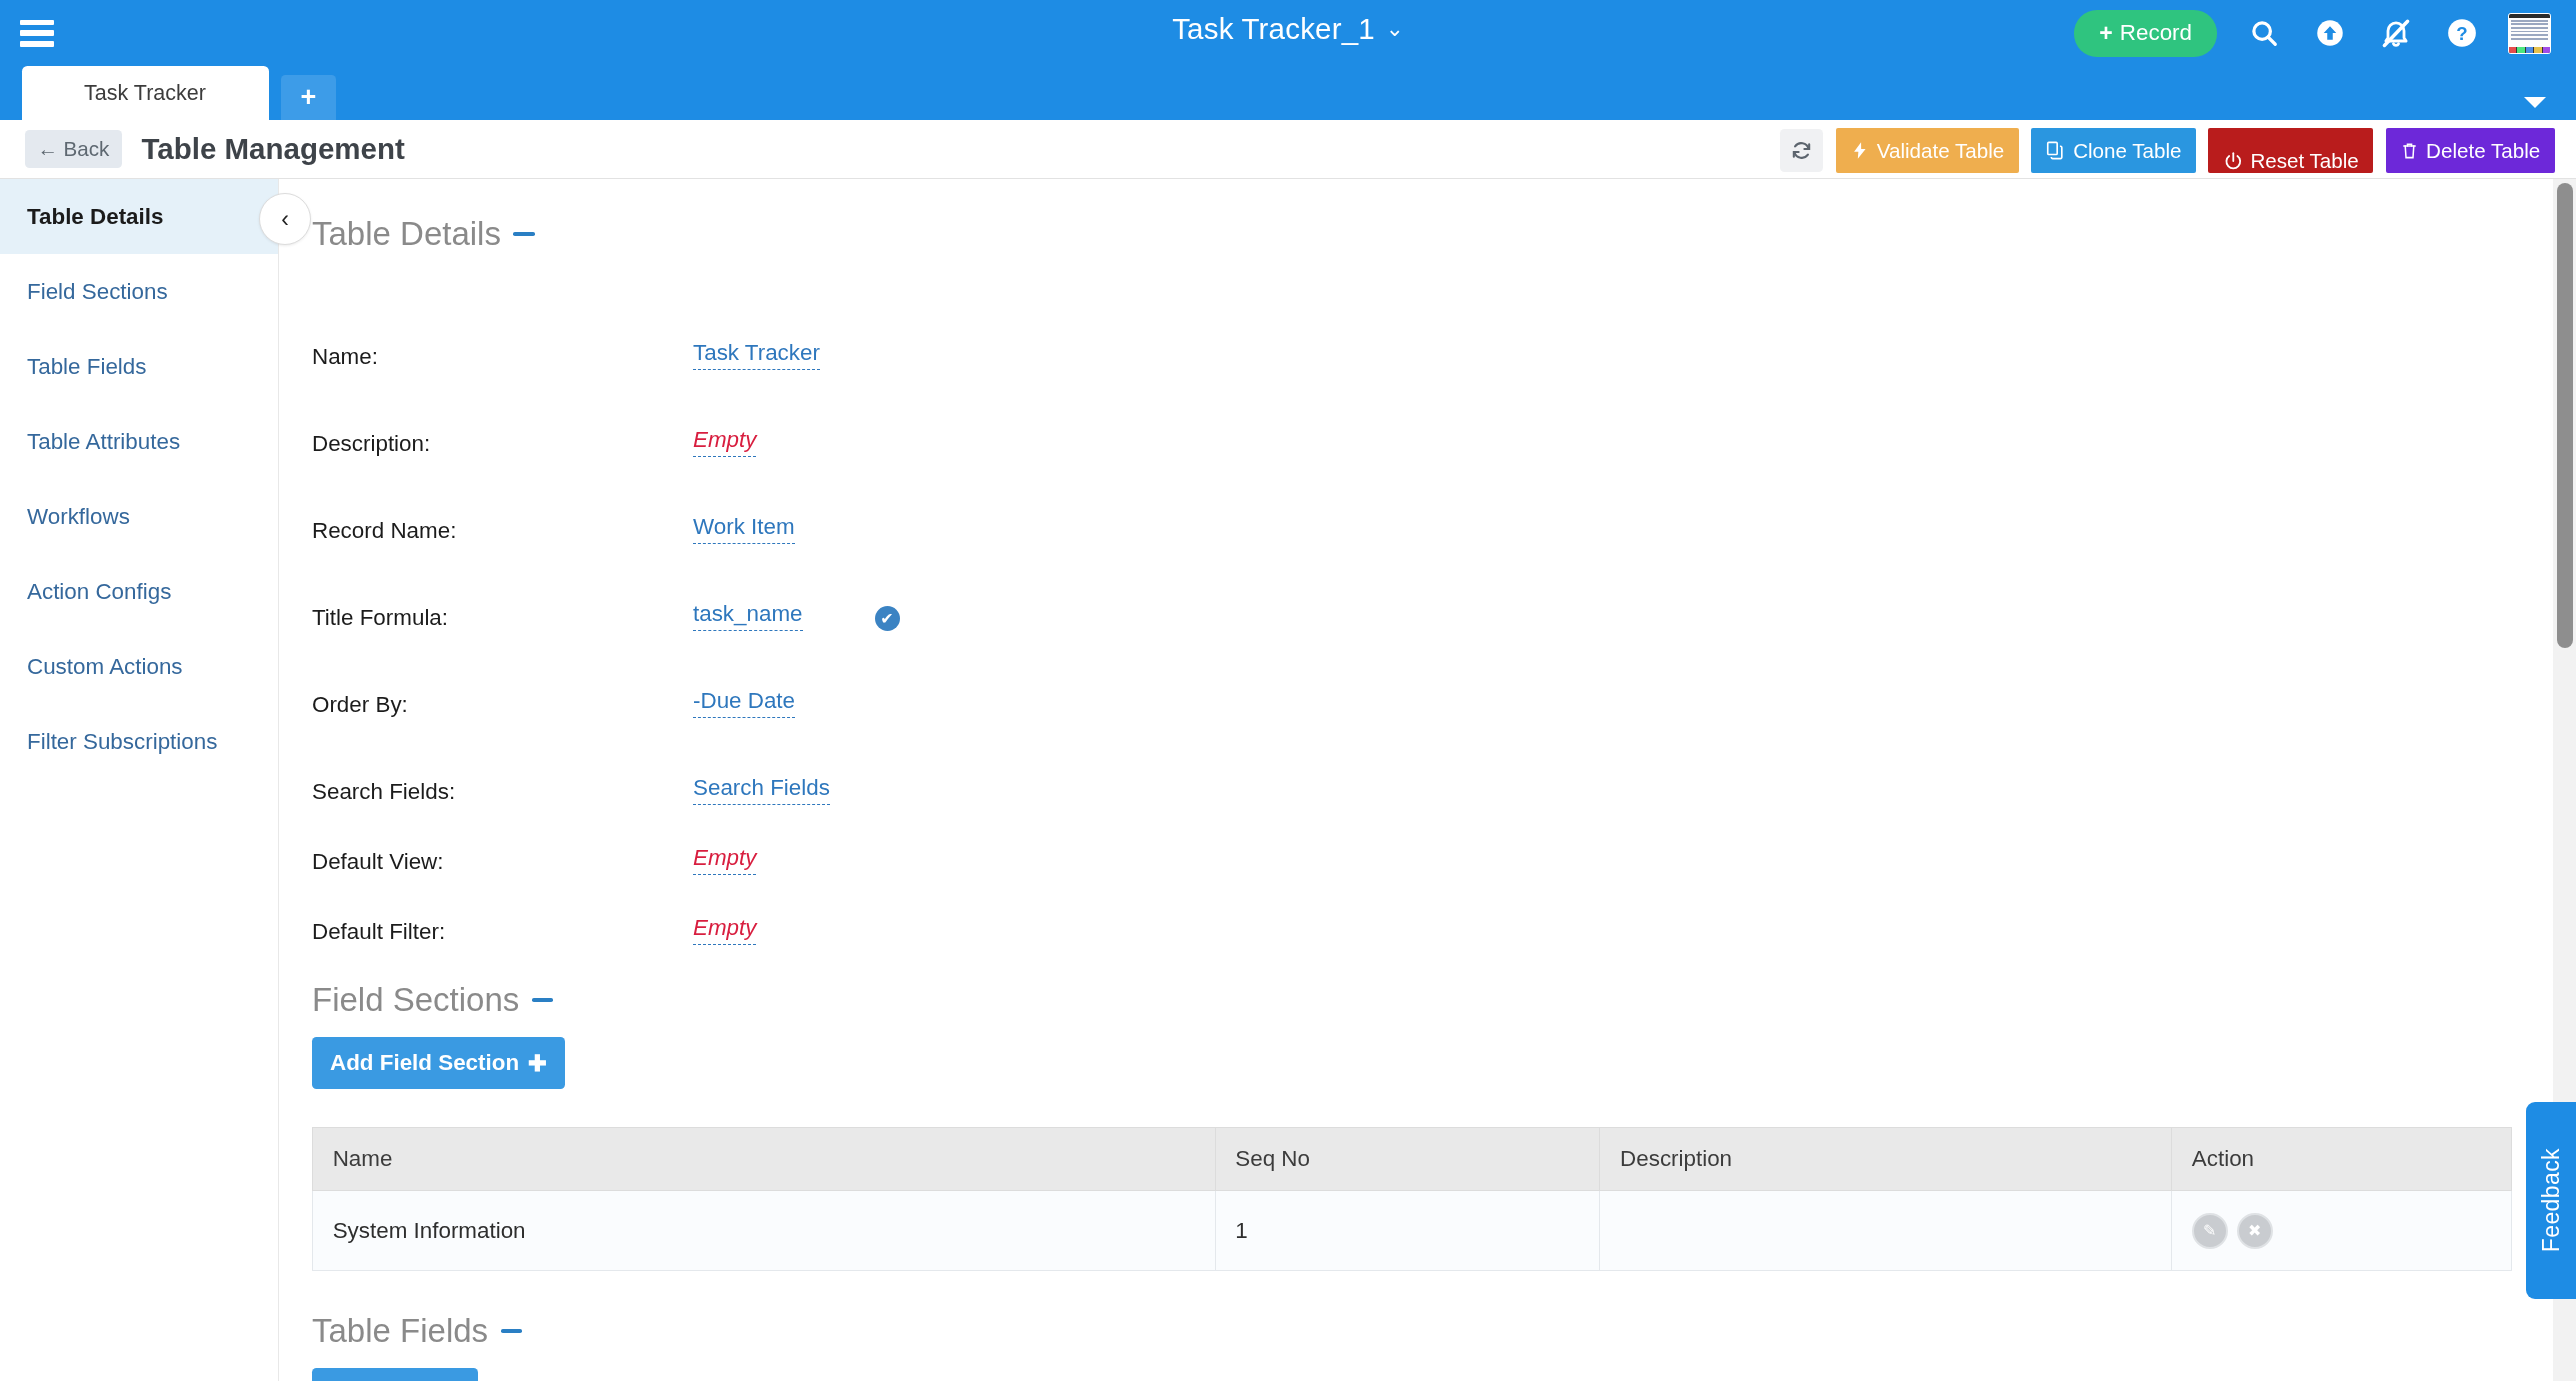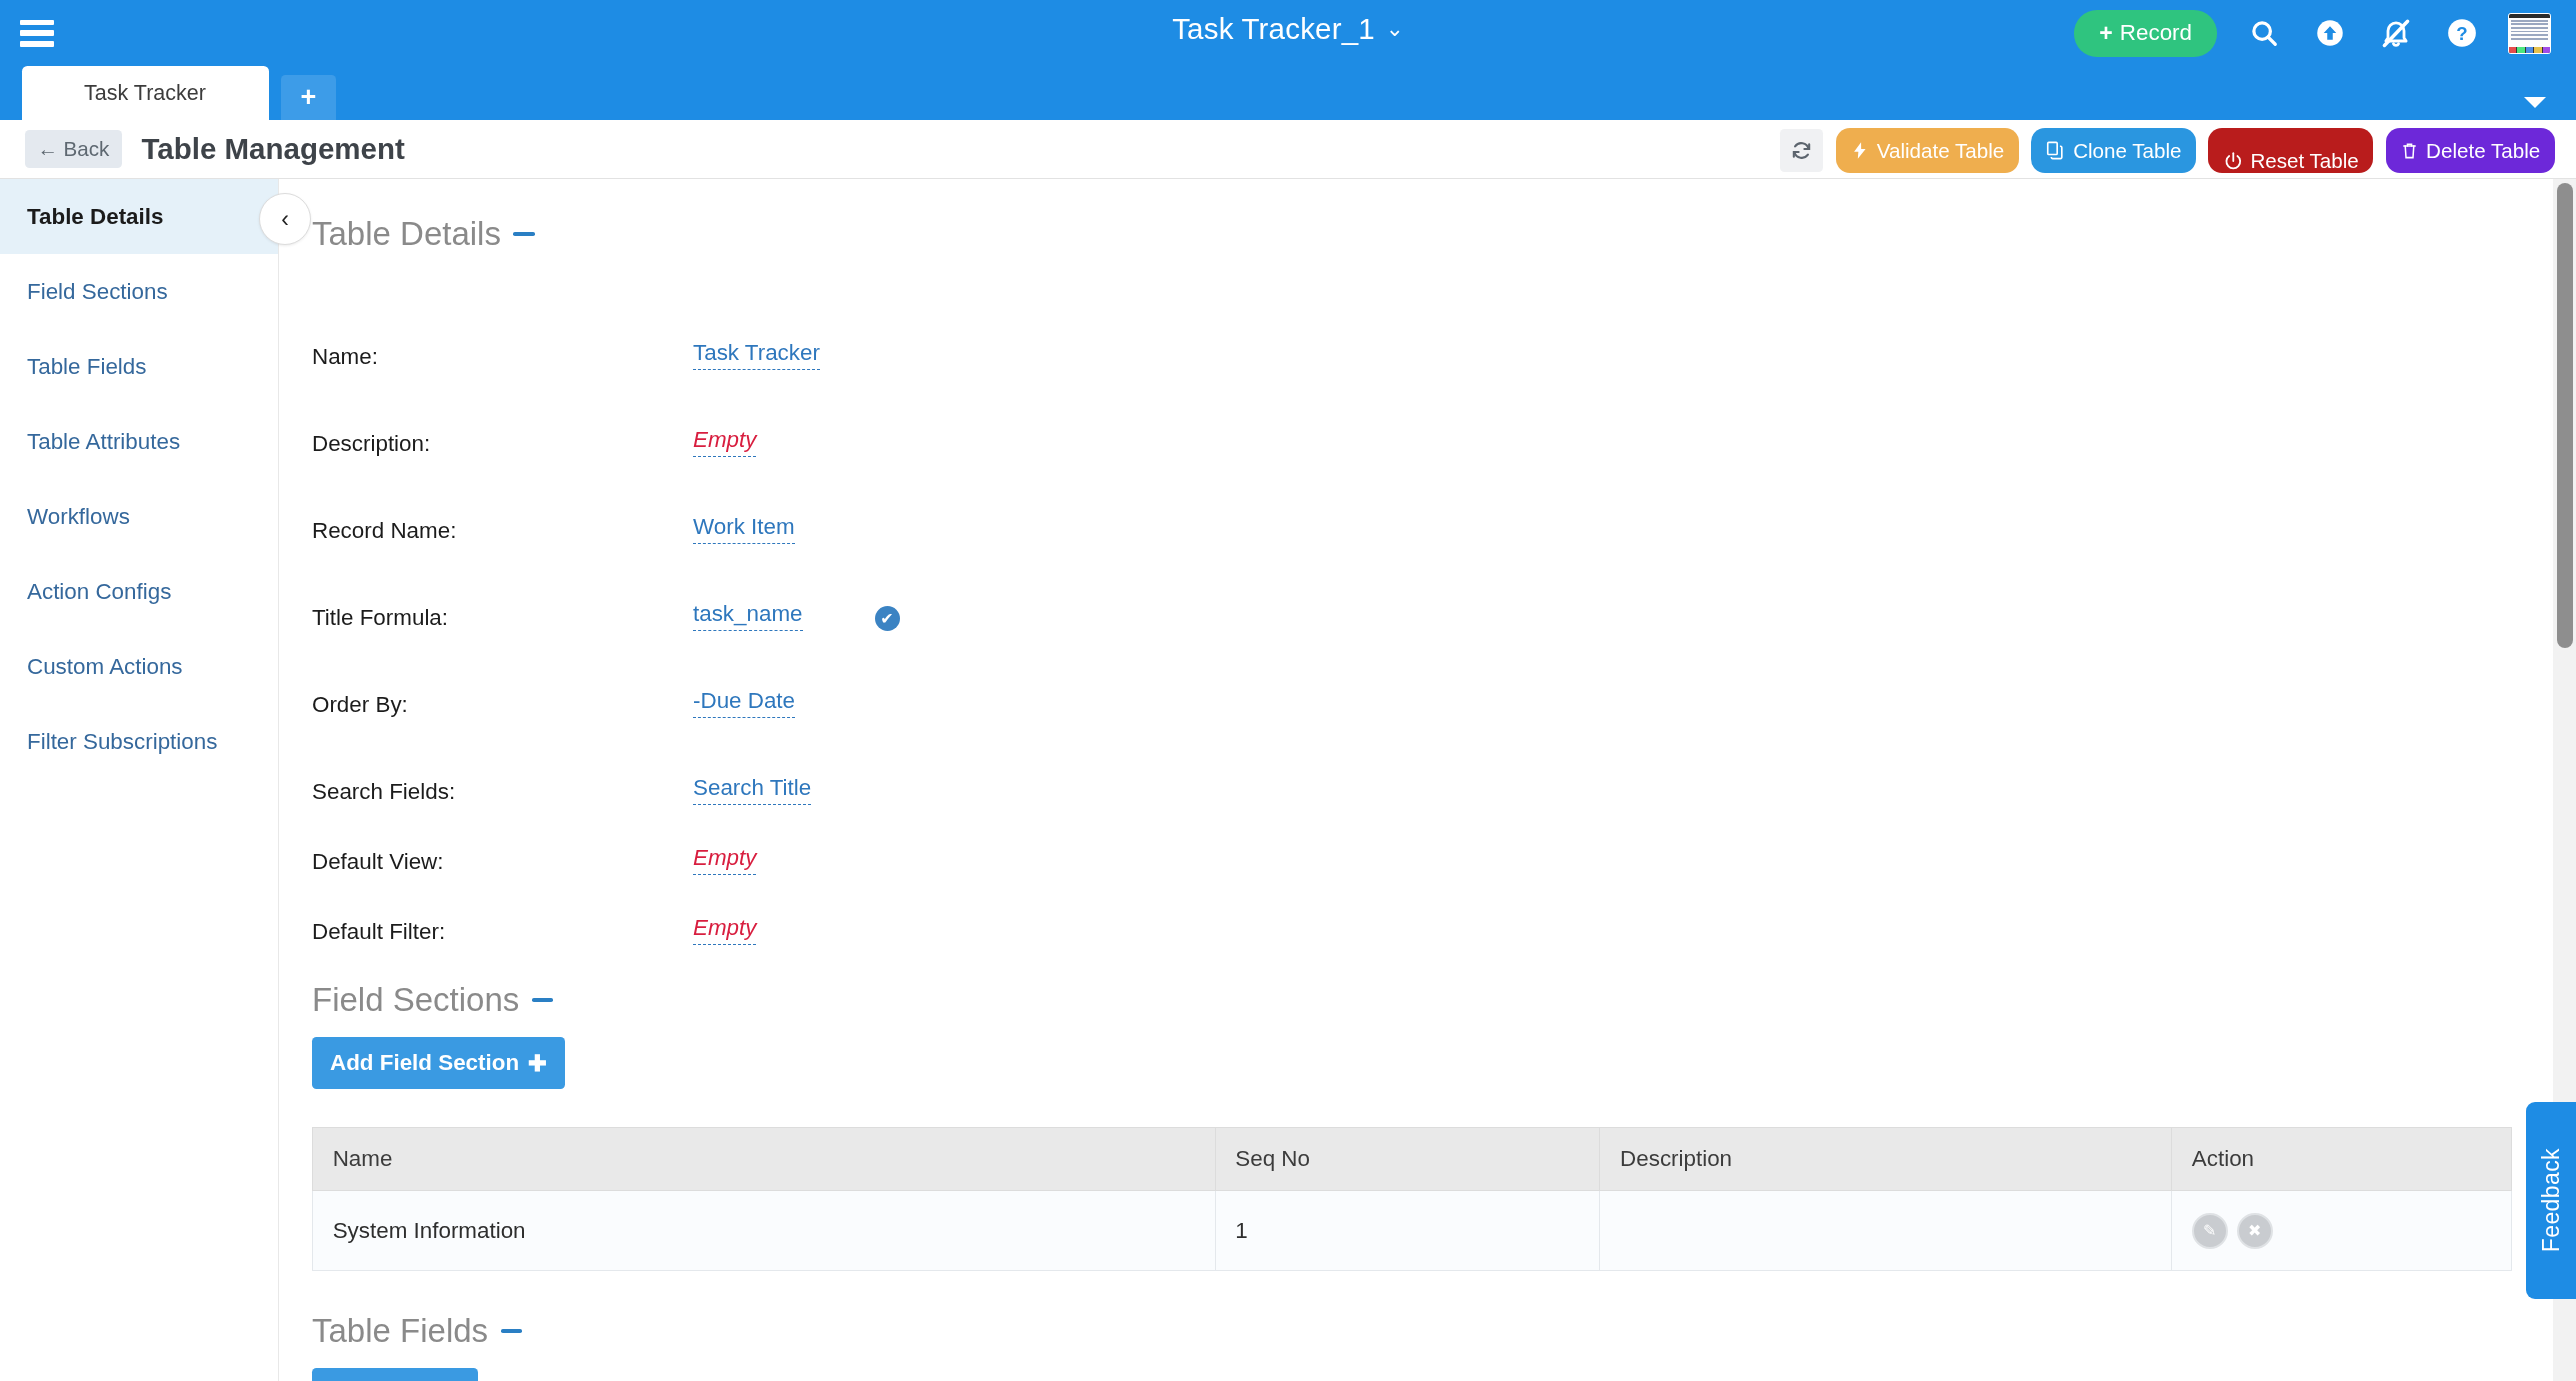--- a/index.html
+++ b/index.html
@@ -128,21 +128,21 @@
     display: flex; align-items: center; gap: 12.5px;
   }
   .refresh-btn {
     width: 43px; height: 43px;
     background: #f0f1f3; border: none; border-radius: 4.5px;
     display: flex; align-items: center; justify-content: center;
     cursor: pointer;
   }
   .act-btn {
     height: 45px; padding: 0 14.3px;
-    border: none; border-radius: 14px;
+    border: none; border-radius: 2px;
     color: #ffffff; font-size: 20.6px;
     font-family: "Liberation Sans", sans-serif;
     display: flex; align-items: center; gap: 7.2px;
     cursor: pointer; white-space: nowrap;
   }
   .act-validate { background: #efae4e; }
   .act-clone    { background: #2a96e0; }
   .act-reset    { background: #b91c1c; align-items: flex-end; }
   .act-delete   { background: #6d28d9; }
 
@@ -485,21 +485,21 @@
       <span class="check-badge">✔</span>
     </div>
 
     <div class="frow">
       <div class="flabel">Order By:</div>
       <div class="fval">-Due Date</div>
     </div>
 
     <div class="frow">
       <div class="flabel">Search Fields:</div>
-      <div class="fval">Search Title</div>
+      <div class="fval">Search Fields</div>
     </div>
 
     <div class="frow" style="height:70px">
       <div class="flabel">Default View:</div>
       <div class="fval empty">Empty</div>
     </div>
 
     <div class="frow" style="height:70px">
       <div class="flabel">Default Filter:</div>
       <div class="fval empty">Empty</div>

